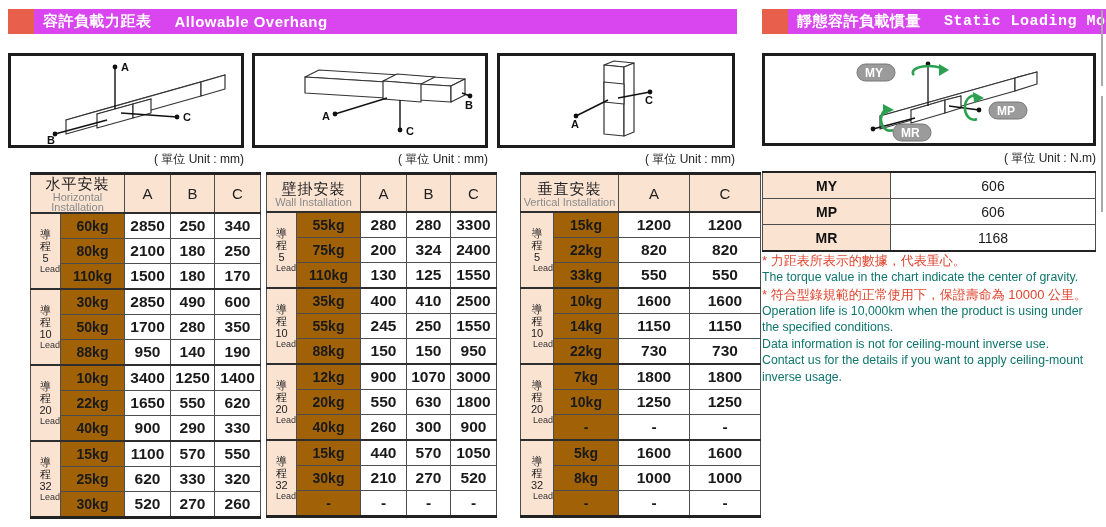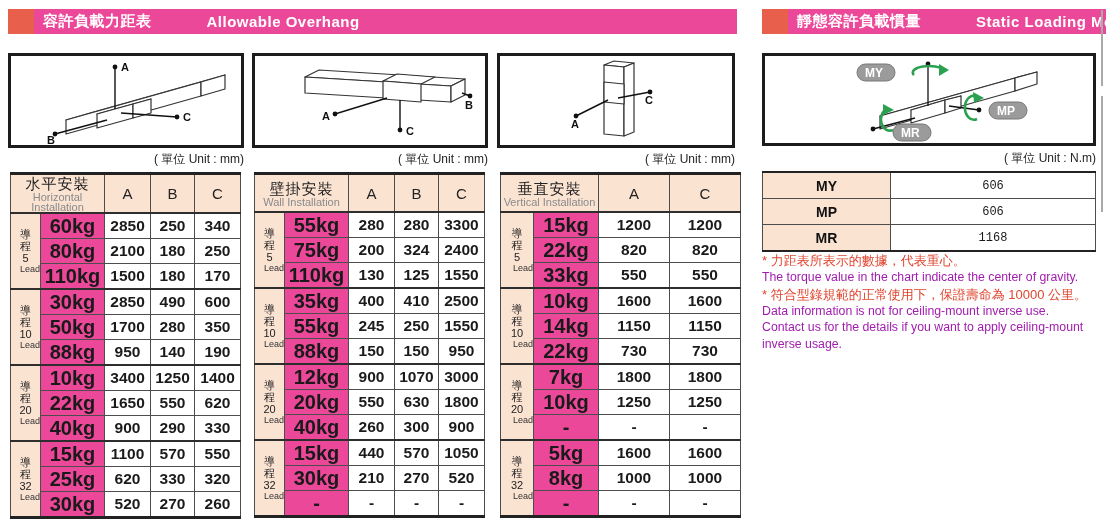--- a/index.html
+++ b/index.html
@@ -6,25 +6,25 @@
   body{
     width:1106px;height:527px;position:relative;background:#ffffff;
     font-family:"Liberation Sans", sans-serif;
     -webkit-font-smoothing:antialiased;overflow:hidden;
   }
   .abs{position:absolute;}
 
   
   .titlebar{display:flex;align-items:stretch;height:25px;}
   .tb-left{left:8px;top:9px;width:729px;}
-  .tb-right{left:762px;top:9px;width:334px;}
+  .tb-right{left:762px;top:9px;width:334px;font-family:Liberation Mono, monospace;}
   .redsq{width:26px;height:25px;background:#e8604b;flex:0 0 26px;}
   .bartext{
-    flex:1;background:#ec4899;color:#fff;display:flex;align-items:center;
-    padding-left:9px;font-size:15px;font-weight:bold;letter-spacing:.5px;white-space:nowrap;gap:32px;
+    flex:1;background:#d946ef;color:#fff;display:flex;align-items:center;
+    padding-left:9px;font-size:15px;font-weight:bold;letter-spacing:.5px;white-space:nowrap;
   }
   .bartext .bar-en{margin-left:23px;}
 
   
   .panel{border:3px solid #1c1c1c;background:#fff;box-sizing:border-box;}
   .p1{left:8px;top:53px;width:236px;height:95px;}
   .p2{left:252px;top:53px;width:236px;height:95px;}
   .p3{left:497px;top:53px;width:238px;height:95px;}
   .p4{left:762px;top:53px;width:334px;height:93px;}
   .panel svg{display:block;width:100%;height:100%;}
@@ -33,50 +33,50 @@
 
   
   .unit{font-size:12px;color:#222;text-align:right;white-space:nowrap;}
   .u1{left:8px;top:151px;width:236px;}
   .u2{left:252px;top:151px;width:236px;}
   .u3{left:497px;top:151px;width:238px;}
   .u4{left:762px;top:150px;width:334px;}
 
   
   .tw1{left:10px;top:172px;width:230px;}
-  .tw2{left:254px;top:172px;width:230px;}
+  .tw2{left:246px;top:172px;width:230px;}
   .tw3{left:500px;top:172px;width:240px;}
   table.ov{border-collapse:collapse;width:100%;table-layout:fixed;
-    border-top:3px solid #222;border-bottom:3px solid #222;}
+    border-top:3px solid #222;border-bottom:3px solid #222;margin-left:20px;}
   table.ov th, table.ov td{border:1px solid #4d4d4d;padding:0;overflow:hidden;}
   table.ov thead th{height:36px;background:#fbe3d2;}
   .name-cell .tname{font-size:15px;color:#222;letter-spacing:1px;line-height:17px;font-weight:400;text-align:center;}
   .name-cell .tname-en{font-size:11px;color:#8a8a8a;line-height:10px;font-weight:400;text-align:center;}
   th.col-h{font-size:15px;font-weight:400;color:#222;text-align:center;}
   table.ov tbody td{height:24px;text-align:center;vertical-align:middle;}
   td.lead-cell{background:#fbe3d2;color:#222;}
   td.lead-cell .lz{font-size:11px;line-height:12px;}
   td.lead-cell .ln{font-size:11px;line-height:12px;}
   td.lead-cell .le{font-size:9px;line-height:10px;color:#333;text-align:right;}
-  td.weight-cell{background:#ec4899;font-weight:bold;font-size:20px;color:#1a1a1a;}
+  td.weight-cell{background:#a16207;font-weight:bold;font-size:14px;color:#1a1a1a;}
   td.value-cell{background:#fff;font-weight:bold;font-size:15.5px;color:#1a1a1a;}
   tr.gstart td{border-top:2px solid #2e2e2e;}
 
   
   .mwrap{left:762px;top:171px;width:334px;}
   table.mt{border-collapse:collapse;width:100%;table-layout:fixed;
     border-top:2px solid #222;border-bottom:2px solid #222;}
   table.mt td{border:1px solid #4d4d4d;height:23px;text-align:center;vertical-align:middle;}
   td.m-label{background:#fbe3d2;font-weight:bold;font-size:14px;color:#111;width:125px;}
-  td.m-value{background:#fff;font-size:12px;color:#1a1a1a;font-family:Liberation Mono, monospace;}
+  td.m-value{background:#fff;font-size:14px;color:#1a1a1a;}
 
   
   .notes{left:762px;top:252px;width:340px;}
   .note-zh{color:#e0452f;font-size:13px;line-height:17px;}
-  .note-en{color:#a21caf;font-size:12.3px;line-height:16.5px;white-space:pre-line;}
+  .note-en{color:#0f766e;font-size:12.3px;line-height:16.5px;white-space:pre-line;}
 
   
   .edge{width:2px;background:#a9a9a9;left:1101px;}
   .e1{top:10px;height:76px;}
   .e2{top:96px;height:116px;}
 </style>
 </head>
 <body>
 
 <div>
@@ -578,20 +578,21 @@
           <td class="m-value">1168</td>
         </tr>
       </tbody>
     </table>
   </div>
 
   <div class="abs notes">
     <div class="note-zh">* 力距表所表示的數據，代表重心。</div>
     <div class="note-en">The torque value in the chart indicate the center of gravity.</div>
     <div class="note-zh">* 符合型錄規範的正常使用下，保證壽命為 10000 公里。</div>
+    <div class="note-en">Operation life is 10,000km when the product is using under the specified conditions.</div>
     <div class="note-en">Data information is not for ceiling-mount inverse use.
 Contact us for the details if you want to apply ceiling-mount inverse usage.</div>
   </div>
 
   <div class="abs edge e1"></div>
   <div class="abs edge e2"></div>
 
 </div>
 
 </body></html>

